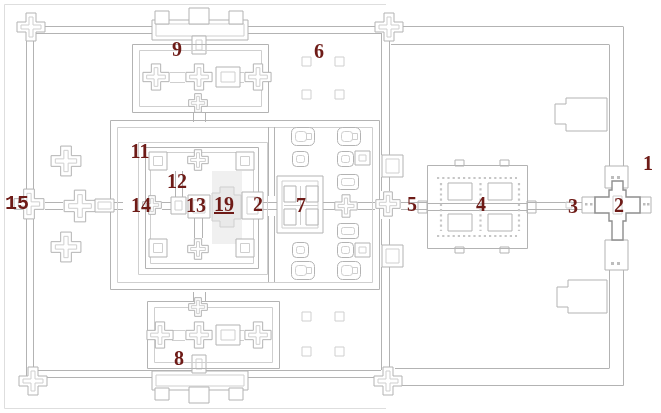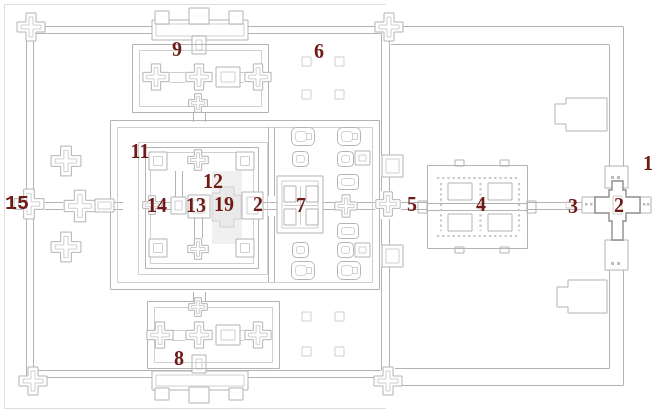--- a/index.html
+++ b/index.html
@@ -262,19 +262,19 @@
       <span class="plan-label" style="left: 619px; top: 205px;">2</span>
       <span class="plan-label" style="left: 573px; top: 206px;">3</span>
       <span class="plan-label" style="left: 481px; top: 204px;">4</span>
       <span class="plan-label" style="left: 412px; top: 204px;">5</span>
       <span class="plan-label" style="left: 319px; top: 51px;">6</span>
       <span class="plan-label" style="left: 301px; top: 205px;">7</span>
       <span class="plan-label" style="left: 179px; top: 358px;">8</span>
       <span class="plan-label" style="left: 177px; top: 49px;">9</span>
       <span class="plan-label" style="left: 258px; top: 204px;">2</span>
       <span class="plan-label" style="left: 140px; top: 151px; font-family: Liberation Serif, serif;">11</span>
-      <span class="plan-label" style="left: 177px; top: 181px; margin-left: 36px;">12</span>
+      <span class="plan-label" style="left: 177px; top: 181px;">12</span>
       <span class="plan-label" style="left: 196px; top: 205px; text-align: center;">13</span>
-      <span class="plan-label" style="left: 157px; top: 205px; text-align: center;">14</span>
+      <span class="plan-label" style="left: 141px; top: 205px; text-align: center;">14</span>
       <span class="plan-label" style="left: 17px; top: 204px; font-family: Liberation Mono, monospace;">15</span>
-      <span class="plan-label" style="left: 224px; top: 204px;">19</span>
+      <span class="plan-label" style="left: 224px; top: 204px; text-decoration: underline;">19</span>
     </div>
 </div>
 
 </body></html>

